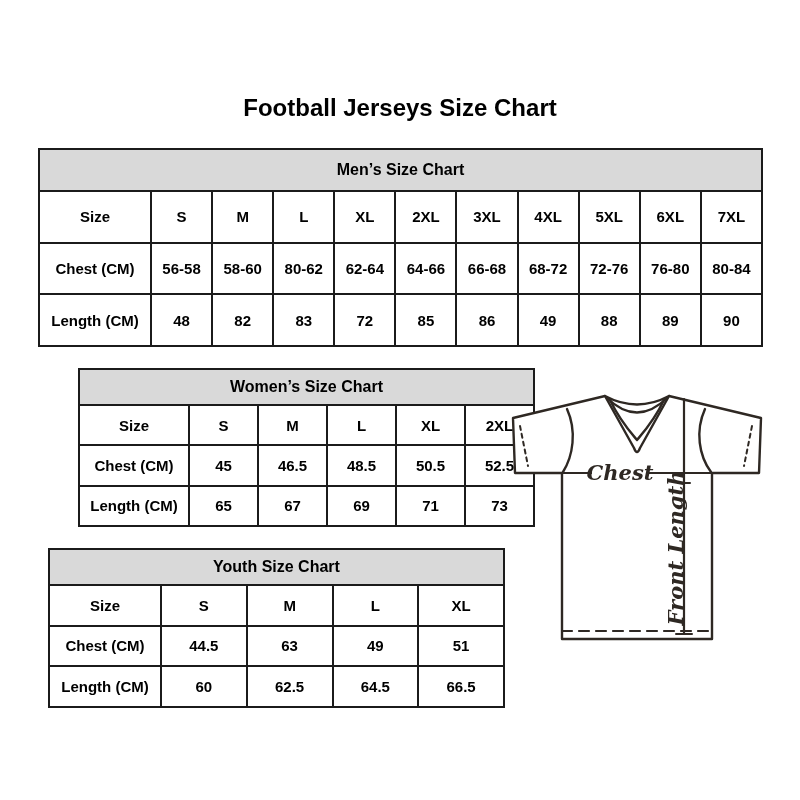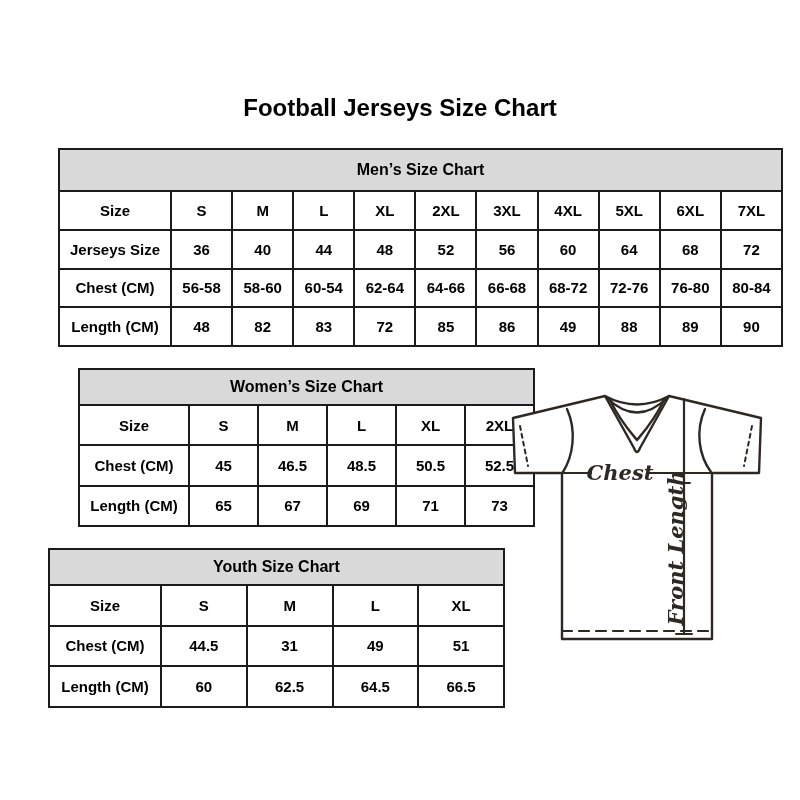--- a/index.html
+++ b/index.html
@@ -27,21 +27,21 @@
   .tbl th,.tbl td{
     border:2px solid var(--table-border,#1b1b1b);
     text-align:center;vertical-align:middle;
     font-weight:bold;font-size:15px;color:#000;
     padding:0;overflow:hidden;white-space:nowrap;
   }
   .tbl th{
     background:var(--header-bg,#d9d9d9);
     font-size:16px;
   }
-  .tbl-men{left:38px;top:148px;width:725px;height:199px;margin-left:20px;}
+  .tbl-men{left:38px;top:148px;width:725px;height:199px;}
   .tbl-men th{height:40px;}
   .tbl-men .c-label{width:112px;}
   .tbl-women{left:38px;top:368px;width:457px;height:159px;padding-left:40px;}
   .tbl-women th{height:34px;}
   .tbl-women .c-label{width:110px;}
   .tbl-youth{left:48px;top:548px;width:457px;height:160px;}
   .tbl-youth th{height:34px;}
   .tbl-youth .c-label{width:112px;}
   .jersey{
     position:absolute;left:500px;top:376px;width:280px;height:300px;
@@ -78,37 +78,24 @@
           <td>L</td>
           <td>XL</td>
           <td>2XL</td>
           <td>3XL</td>
           <td>4XL</td>
           <td>5XL</td>
           <td>6XL</td>
           <td>7XL</td>
         </tr>
         <tr>
-          <td>Jerseys Size</td>
-          <td>36</td>
-          <td>40</td>
-          <td>44</td>
-          <td>48</td>
-          <td>52</td>
-          <td>56</td>
-          <td>60</td>
-          <td>64</td>
-          <td>68</td>
-          <td>72</td>
-        </tr>
-        <tr>
           <td>Chest (CM)</td>
           <td>56-58</td>
           <td>58-60</td>
-          <td>60-54</td>
+          <td>80-62</td>
           <td>62-64</td>
           <td>64-66</td>
           <td>66-68</td>
           <td>68-72</td>
           <td>72-76</td>
           <td>76-80</td>
           <td>80-84</td>
         </tr>
         <tr>
           <td>Length (CM)</td>
@@ -182,21 +169,21 @@
         <tr>
           <td>Size</td>
           <td>S</td>
           <td>M</td>
           <td>L</td>
           <td>XL</td>
         </tr>
         <tr>
           <td>Chest (CM)</td>
           <td>44.5</td>
-          <td>31</td>
+          <td>63</td>
           <td>49</td>
           <td>51</td>
         </tr>
         <tr>
           <td>Length (CM)</td>
           <td>60</td>
           <td>62.5</td>
           <td>64.5</td>
           <td>66.5</td>
         </tr>

